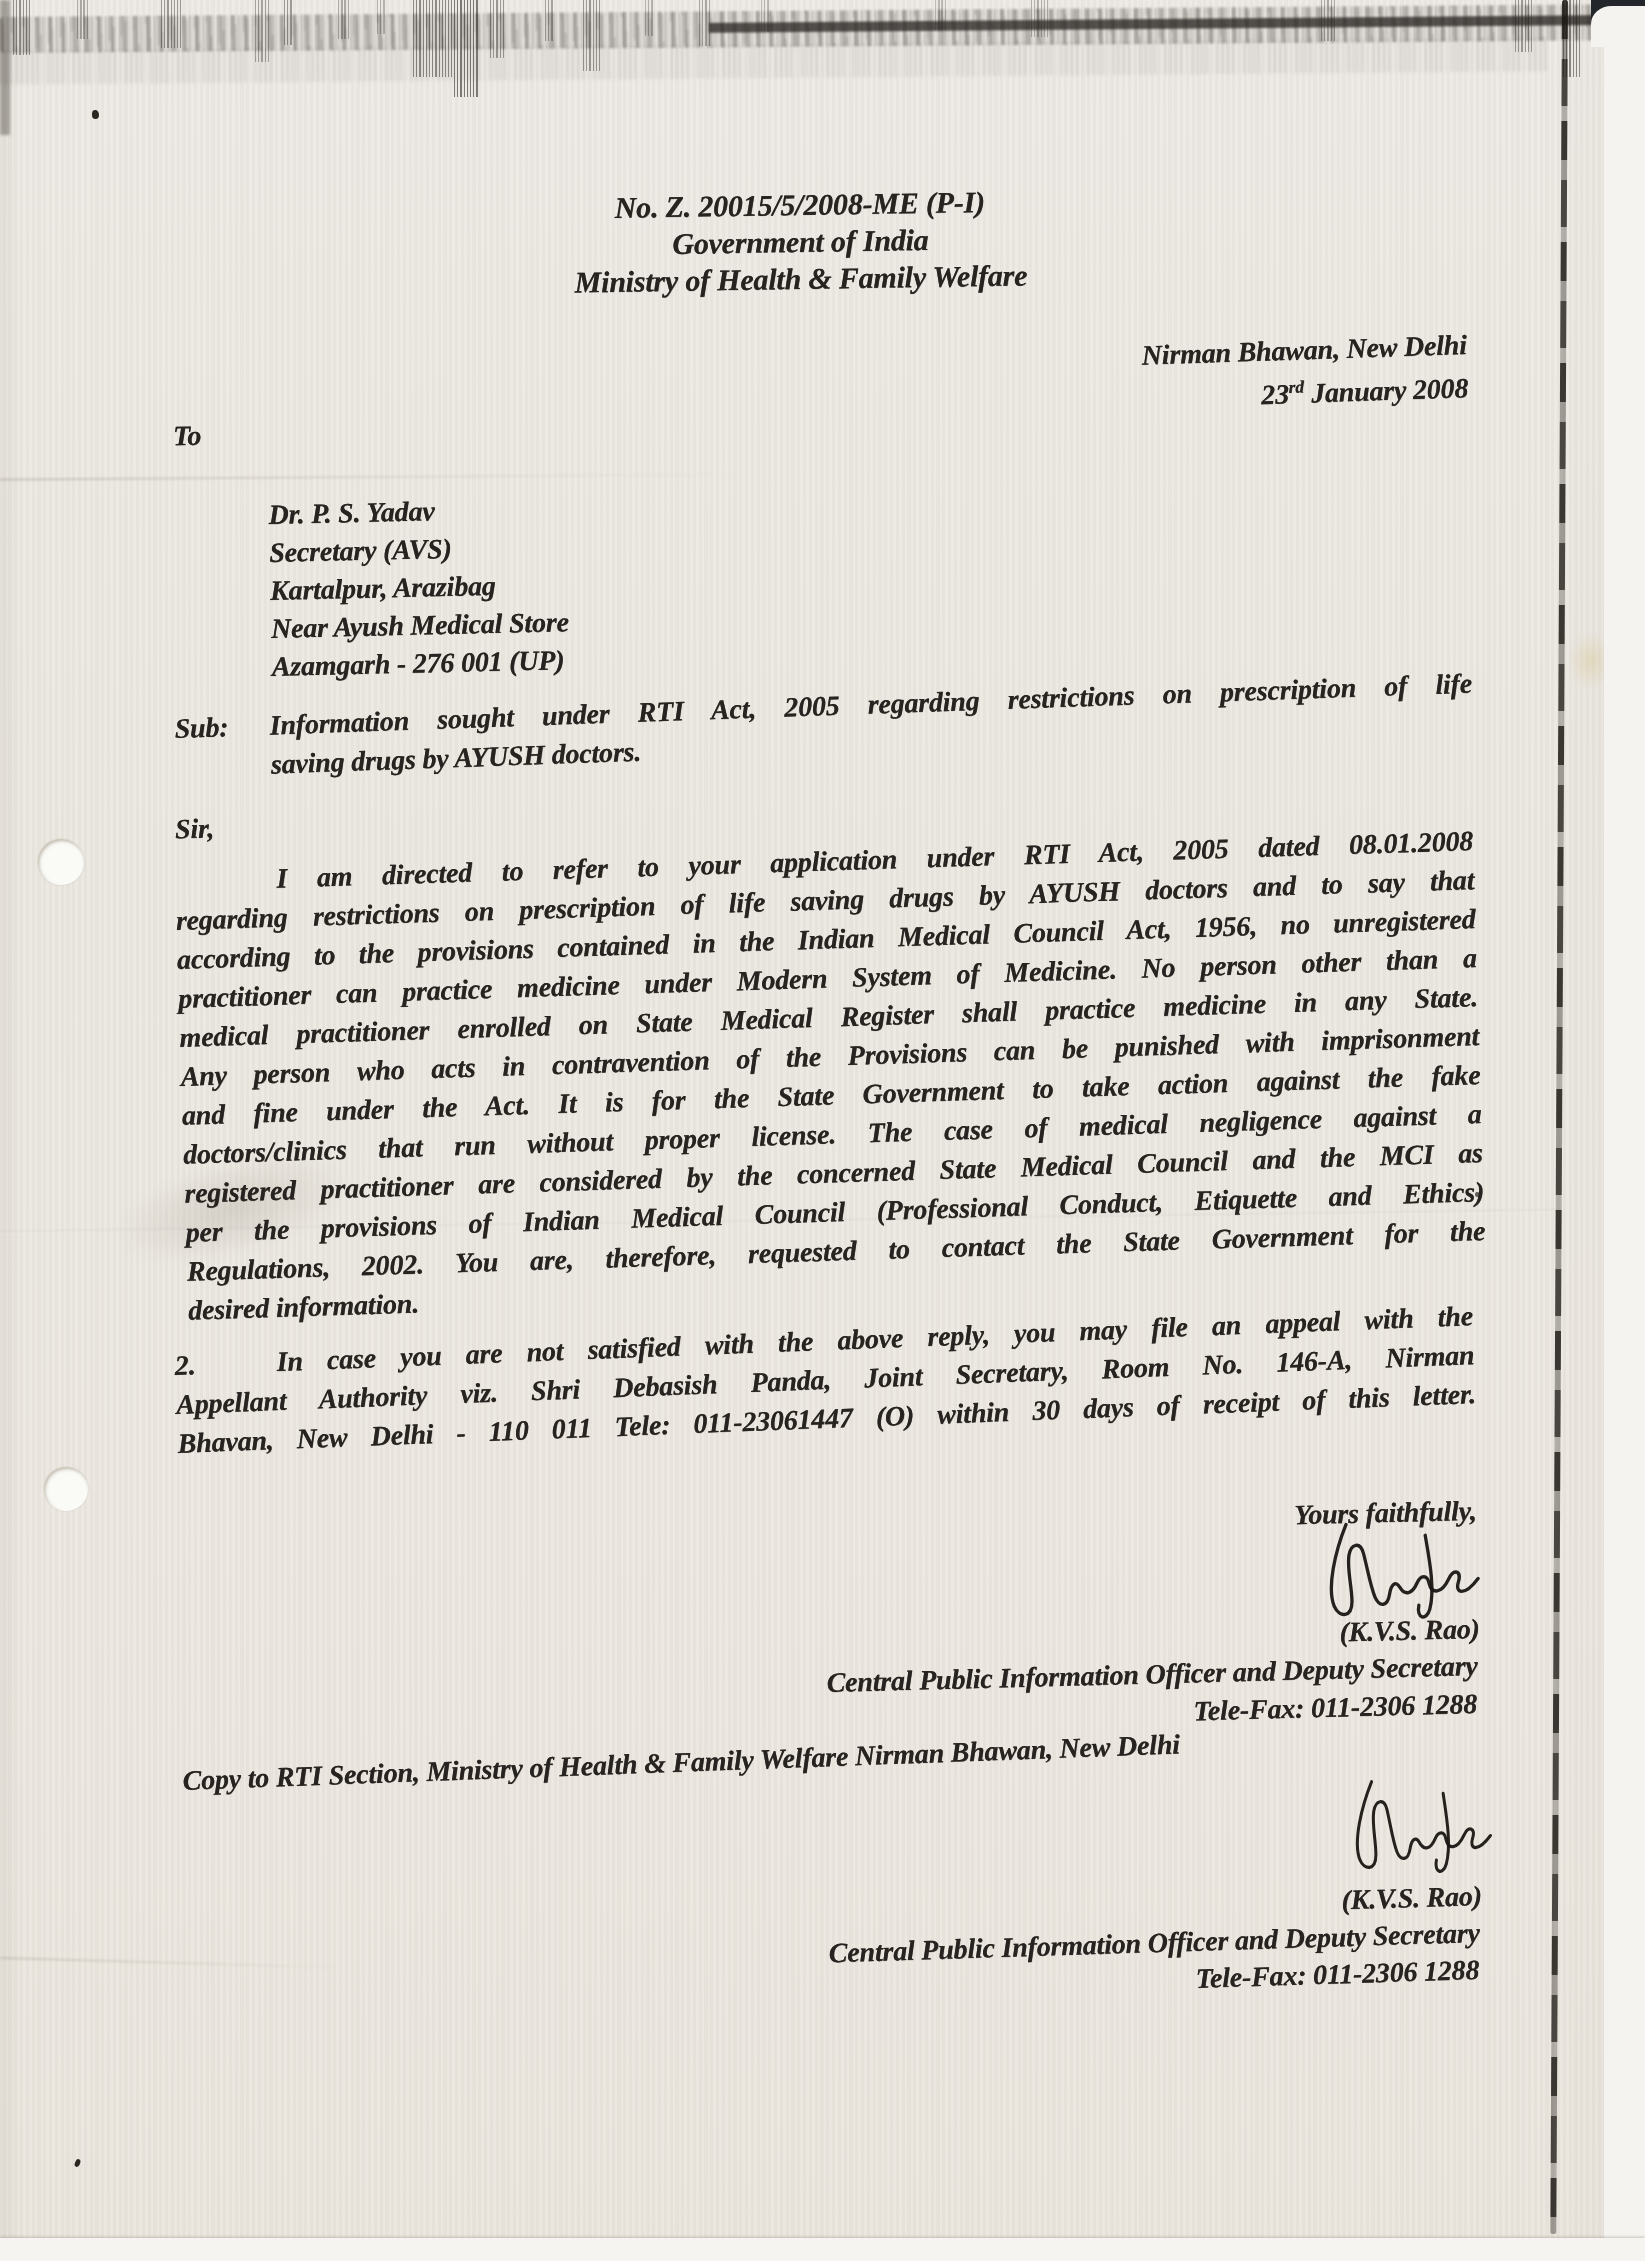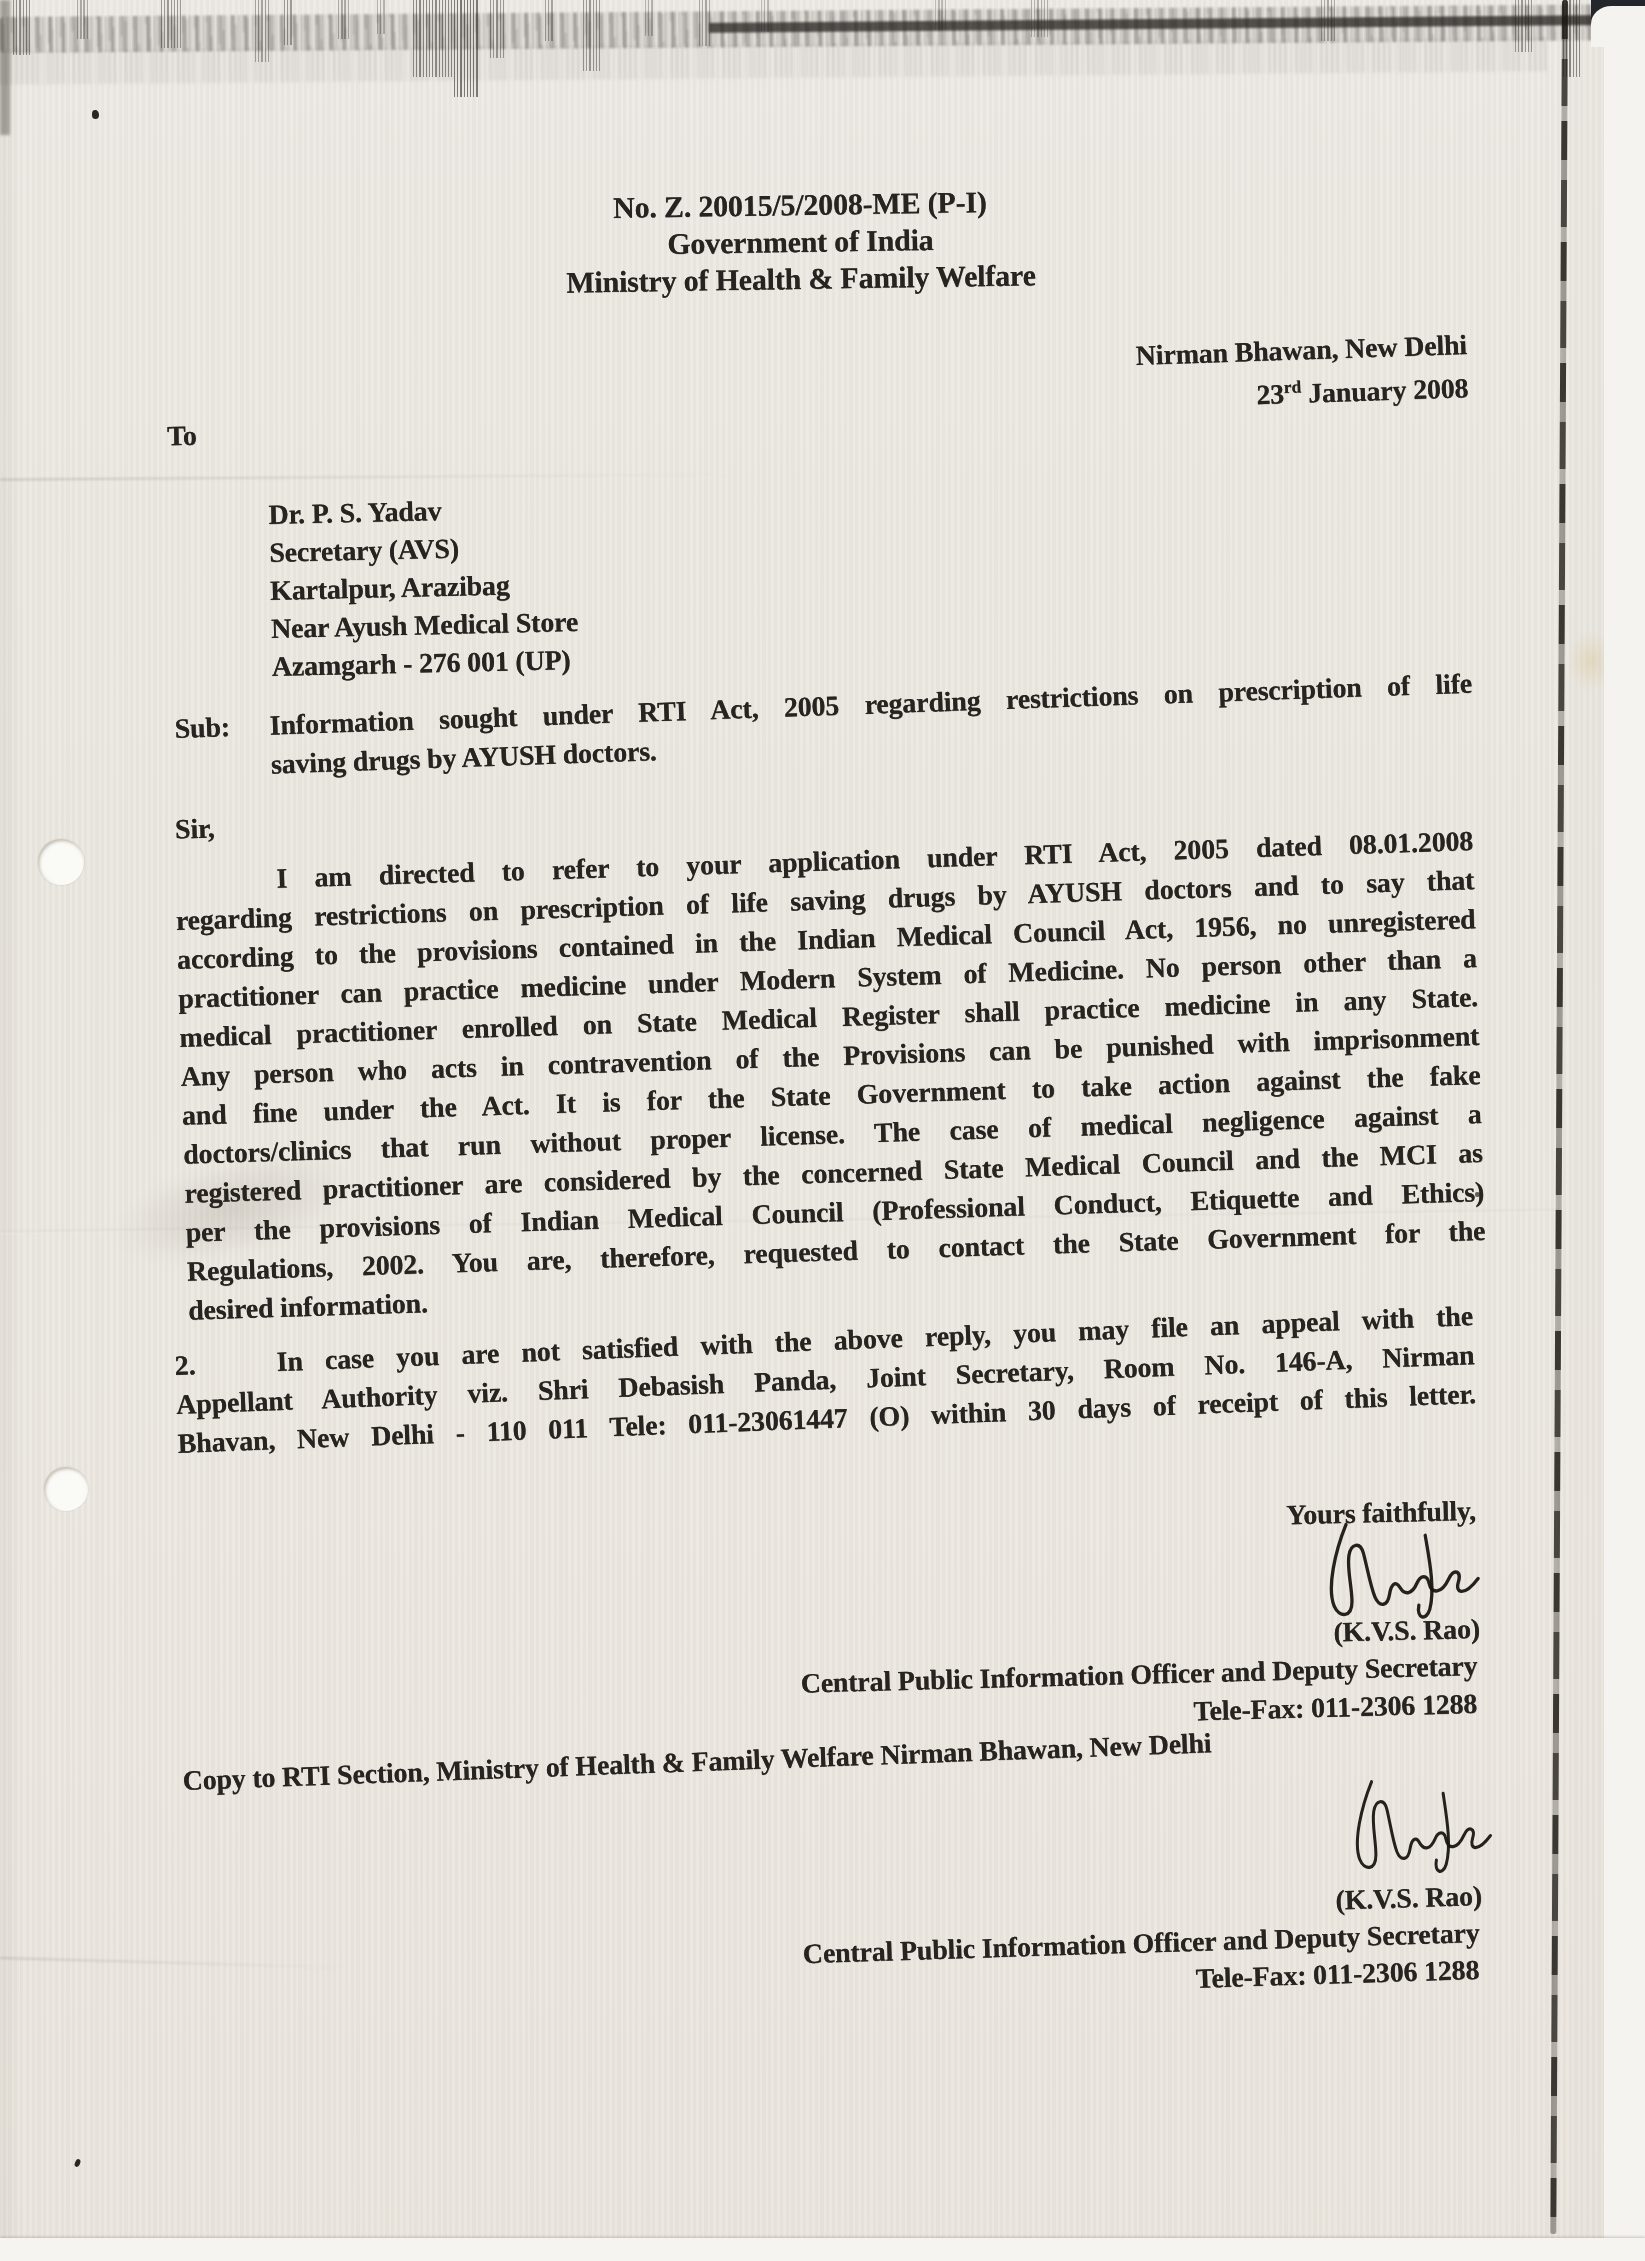--- a/index.html
+++ b/index.html
@@ -8,20 +8,21 @@
     background:#f4f3ef;
     font-family:"Liberation Serif","DejaVu Serif",serif;
   }
   .page{
     position:absolute;inset:0;
     background:
       linear-gradient(to right, rgba(140,130,118,0.10), rgba(0,0,0,0) 22px),
       linear-gradient(to left, rgba(150,140,125,0.07), rgba(0,0,0,0) 90px),
       repeating-linear-gradient(90deg, rgba(255,255,255,0.05) 0 2.6px, rgba(125,120,112,0.045) 2.6px 5.8px),
       linear-gradient(180deg,#edeae5 0%,#ebe8e1 38%,#ece8e1 68%,#eae6de 100%);
+    font-style: italic;
   }
   
   .noise-band{
     position:absolute;left:0;top:17px;width:1597px;height:36px;
     transform:rotate(-0.45deg);transform-origin:0 0;filter:blur(0.8px);opacity:.92;
     background:
       repeating-linear-gradient(90deg, rgba(45,40,36,.55) 0 1.3px, rgba(45,40,36,0) 1.3px 3.2px, rgba(45,40,36,.32) 3.2px 3.9px, rgba(45,40,36,0) 3.9px 7px),
       repeating-linear-gradient(88deg, rgba(45,40,36,.28) 0 4.5px, rgba(45,40,36,0) 4.5px 12.2px);
     border-radius:3.9px;
   }
@@ -73,21 +74,21 @@
   .speck3{left:1475px;top:1192px;width:4.5px;height:4.5px;opacity:.7;}
   
   .letter{position:absolute;inset:0;filter:blur(0.2px);}
   .txt{position:absolute;color:#272320;font-weight:700;font-size:28px;letter-spacing:-0.2px;
     text-shadow:0 0 0.6px rgba(40,34,28,.6), 0.3px 0.4px 0 rgba(40,34,28,.3);}
   .hdr{left:110px;top:186px;width:1379px;text-align:center;line-height:37px;font-size:30px;
     transform:rotate(-0.9deg);transform-origin:50% 0;}
   .dateblk{right:179px;top:326px;text-align:right;line-height:37px;white-space:nowrap;
     transform:rotate(-1.9deg);transform-origin:100% 0;}
   .dateblk sup{font-size:0.62em;vertical-align:super;letter-spacing:0;}
-  .to{left:167px;top:420px;transform:rotate(-1deg);}
+  .to{left:173px;top:420px;transform:rotate(-1deg);}
   .addr{left:268px;top:496px;line-height:38px;transform:rotate(-1.3deg);transform-origin:0 0;white-space:nowrap;}
   .subj{left:174px;top:709px;width:1299px;display:flex;align-items:flex-start;
     transform:rotate(-2deg);transform-origin:0 0;}
   .subj .slabel{width:95px;flex:none;line-height:40px;}
   .subj .sbody{width:1203px;}
   .sir{left:175px;top:813px;transform:rotate(-1.8deg);}
   .para1{left:174px;top:862px;width:1299px;transform:rotate(-1.8deg);transform-origin:0 0;}
   .para2{left:174px;top:1346px;width:1299px;transform:rotate(-2.2deg);transform-origin:0 0;}
   .p2num{position:absolute;left:0;top:0;line-height:39px;}
   .jline{text-align:justify;text-align-last:justify;line-height:39px;height:39px;overflow:visible;}

